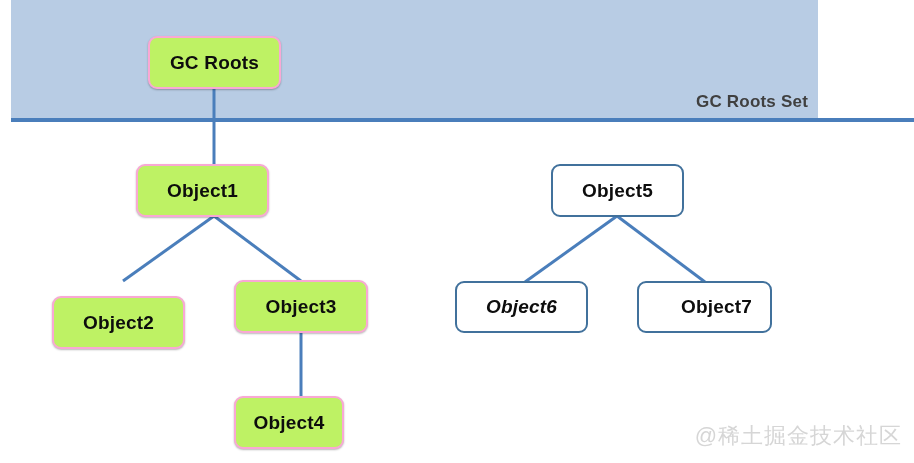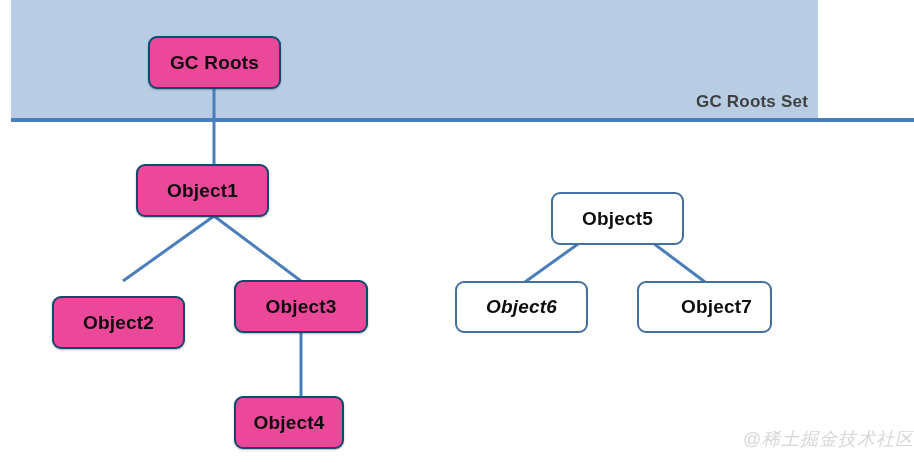--- a/index.html
+++ b/index.html
@@ -61,39 +61,38 @@
     display: flex;
     align-items: center;
     justify-content: center;
     font-size: 19px;
     font-weight: bold;
     color: #0d0d0d;
     letter-spacing: 0.2px;
     white-space: nowrap;
   }
   .node.filled {
-    background: #ec4899;
-    border: 2px solid #0c4a6e;
+    background: #bef264;
+    border: 2px solid #f9a8d4;
     box-shadow: 0 1px 2px rgba(0,0,0,0.28);
   }
   .node.outlined {
     background: #ffffff;
     border: 2px solid #41719c;
   }
   
   #watermark {
     position: absolute;
-    right: 0;
+    right: 12px;
     bottom: 12px;
-    font-size: 18px;
+    font-size: 22px;
     color: #d6d6d6;
     letter-spacing: 1px;
     white-space: nowrap;
     user-select: none;
-    font-style: italic;
   }
 </style>
 </head>
 <body>
 
 <div id="canvas">
 
   <div id="gc-roots-band">
     <div id="gc-roots-band-label">GC Roots Set</div>
   </div>
@@ -118,21 +117,21 @@
       </div>
       <div class="node filled" style="left: 52px; top: 296px; width: 133px; height: 53px;">
         <span>Object2</span>
       </div>
       <div class="node filled" style="left: 234px; top: 280px; width: 134px; height: 53px;">
         <span>Object3</span>
       </div>
       <div class="node filled" style="left: 234px; top: 396px; width: 110px; height: 53px;">
         <span>Object4</span>
       </div>
-      <div class="node outlined" style="left: 551px; top: 164px; width: 133px; height: 53px; margin-top: 28px;">
+      <div class="node outlined" style="left: 551px; top: 164px; width: 133px; height: 53px;">
         <span>Object5</span>
       </div>
       <div class="node outlined" style="left: 455px; top: 281px; width: 133px; height: 52px; font-style: italic;">
         <span>Object6</span>
       </div>
       <div class="node outlined" style="left: 637px; top: 281px; width: 135px; height: 52px; padding-left: 24px;">
         <span>Object7</span>
       </div>
     </div>
 

